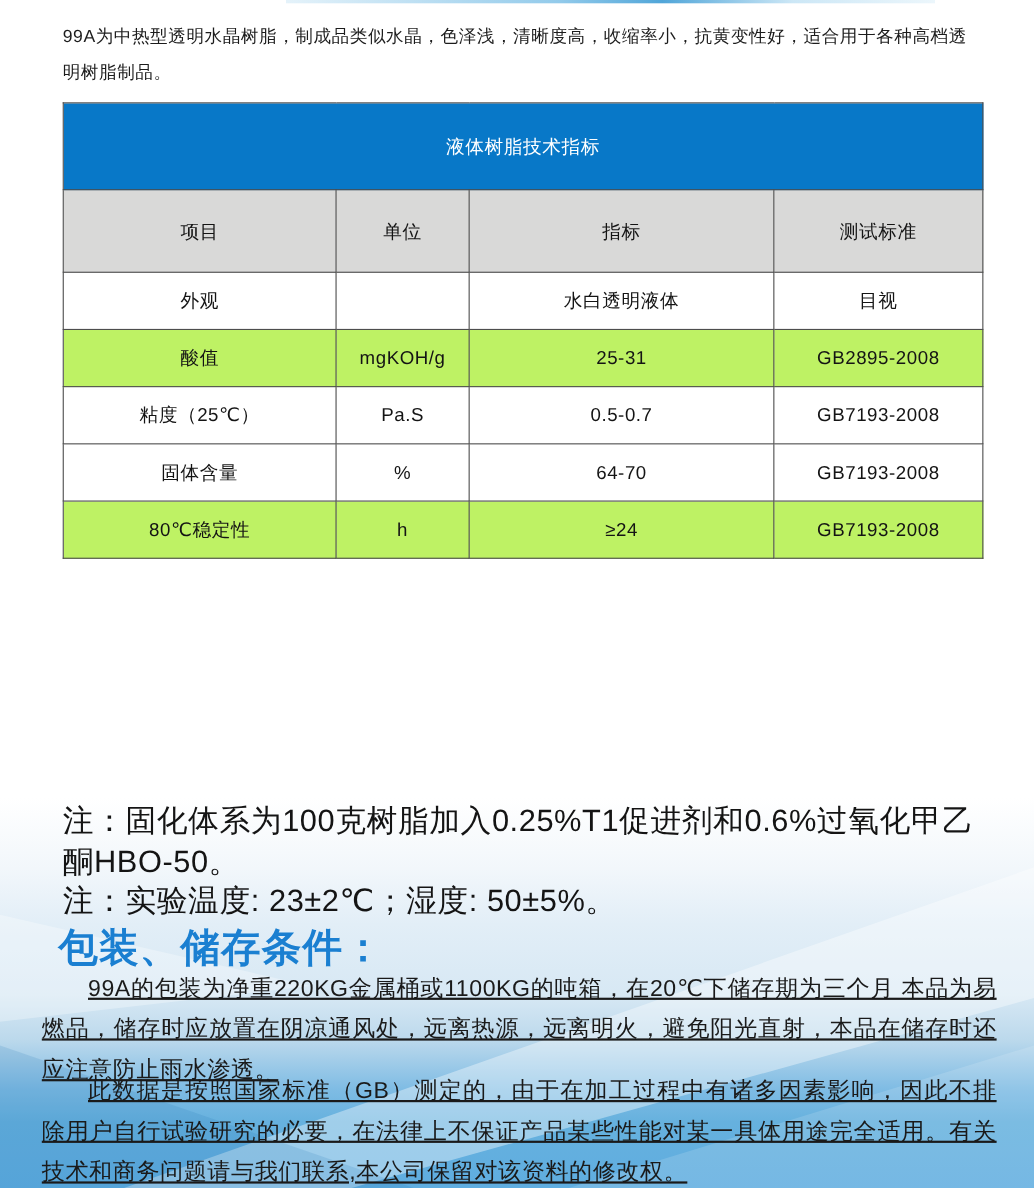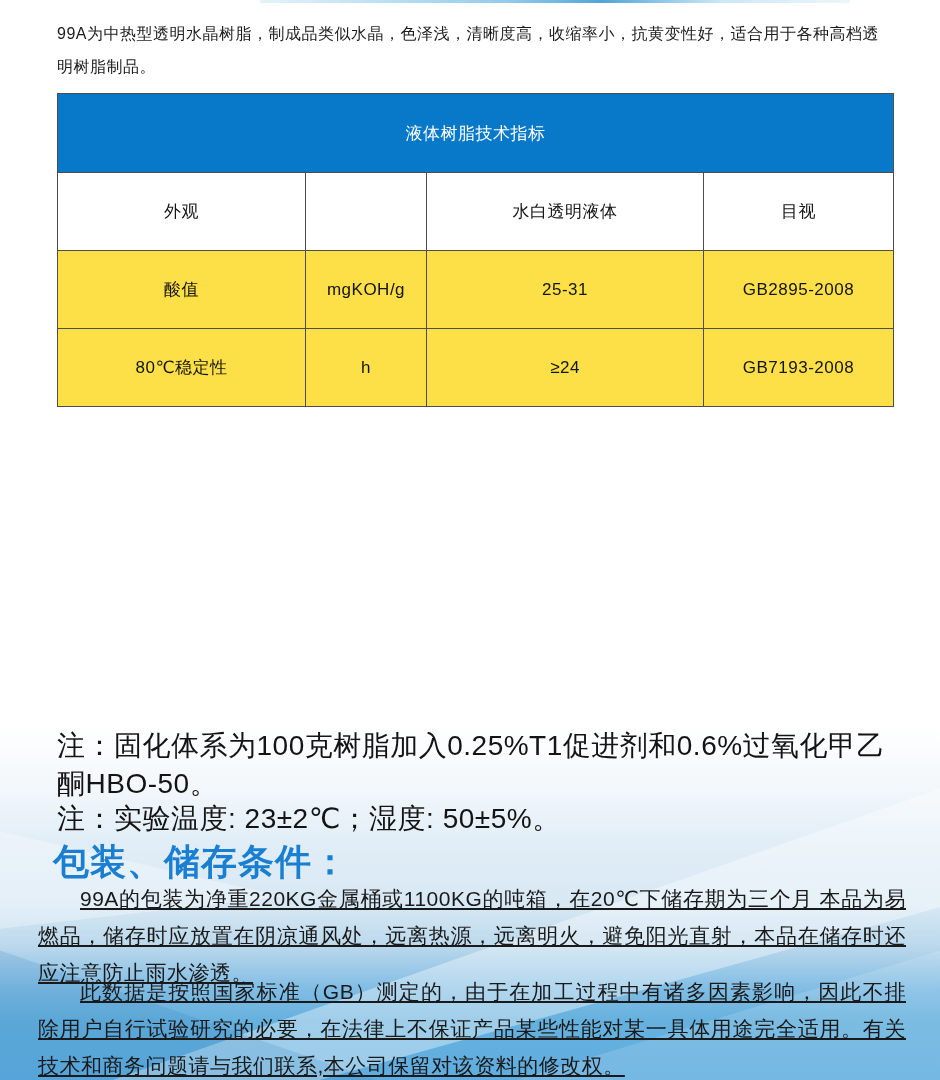--- a/index.html
+++ b/index.html
@@ -56,22 +56,22 @@
     font-size:17px;color:#141414;
   }
   table.spec th,table.spec td{
     border:1px solid #4d4d4d;text-align:center;vertical-align:middle;
     padding:0;font-weight:normal;letter-spacing:0.5px;margin-left:16px;
   }
   tr.title-row th{
     background:#0878c8;color:#ffffff;height:78px;font-size:17px;
   }
   tr.cols th{background:#d9d9d8;height:74px;}
-  tr.data-row{height:78px;}
-  tr.data-row.gray td{background:#fde047;}
+  tr.data-row{height:52px;}
+  tr.data-row.gray td{background:#bef264;}
   tr.data-row.white td{background:#ffffff;}
   col.c1{width:248px;} col.c2{width:121px;} col.c3{width:277px;} col.c4{width:190px;}
   
   .note{
     position:absolute;left:57px;width:840px;
     font-size:28px;color:#141414;letter-spacing:0.5px;
   }
   .note1{top:727px;}
   .note2{top:762px;margin-top:38px;}
   
@@ -107,33 +107,51 @@
     <colgroup>
       <col class="c1">
         <col class="c2">
         <col class="c3">
         <col class="c4">
     </colgroup>
     <thead>
       <tr class="title-row">
         <th colspan="4">液体树脂技术指标</th>
       </tr>
+      <tr class="cols">
+        <th>项目</th>
+        <th>单位</th>
+        <th>指标</th>
+        <th>测试标准</th>
+      </tr>
     </thead>
     <tbody>
       <tr class="data-row white">
         <td>外观</td>
         <td></td>
         <td>水白透明液体</td>
         <td>目视</td>
       </tr>
       <tr class="data-row gray">
         <td>酸值</td>
         <td>mgKOH/g</td>
         <td>25-31</td>
         <td>GB2895-2008</td>
+      </tr>
+      <tr class="data-row white">
+        <td>粘度（25℃）</td>
+        <td>Pa.S</td>
+        <td>0.5-0.7</td>
+        <td>GB7193-2008</td>
+      </tr>
+      <tr class="data-row white">
+        <td>固体含量</td>
+        <td>%</td>
+        <td>64-70</td>
+        <td>GB7193-2008</td>
       </tr>
       <tr class="data-row gray">
         <td>80℃稳定性</td>
         <td>h</td>
         <td>≥24</td>
         <td>GB7193-2008</td>
       </tr>
     </tbody>
   </table>
 

